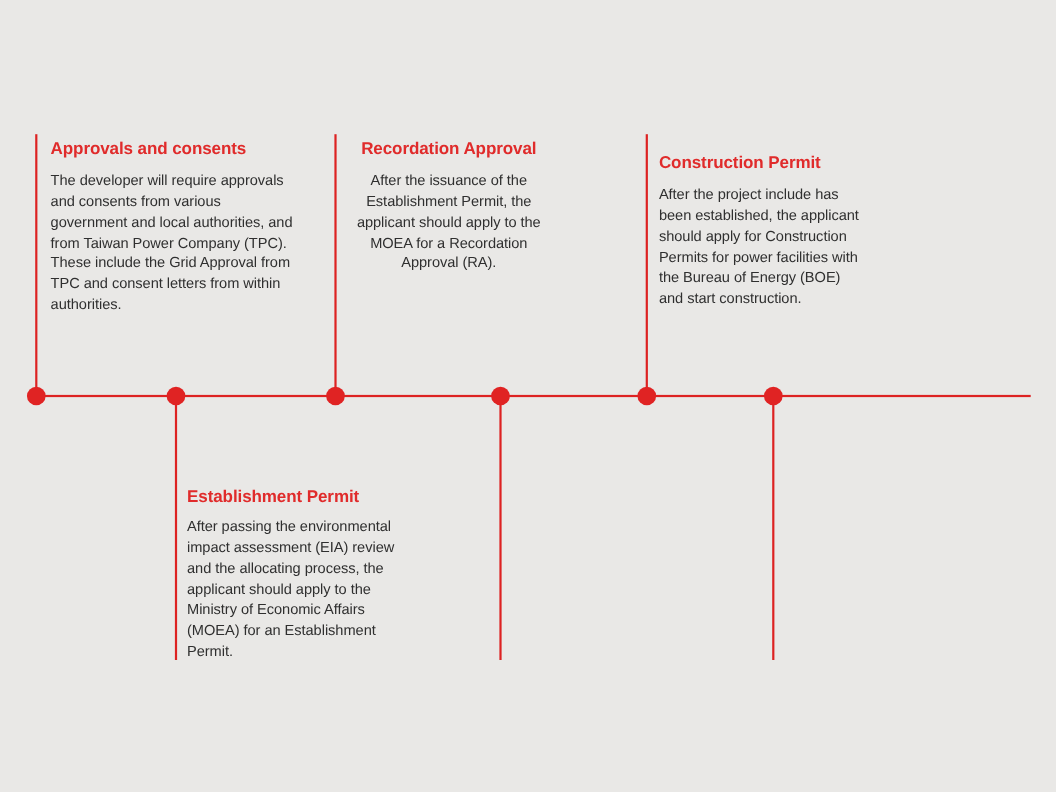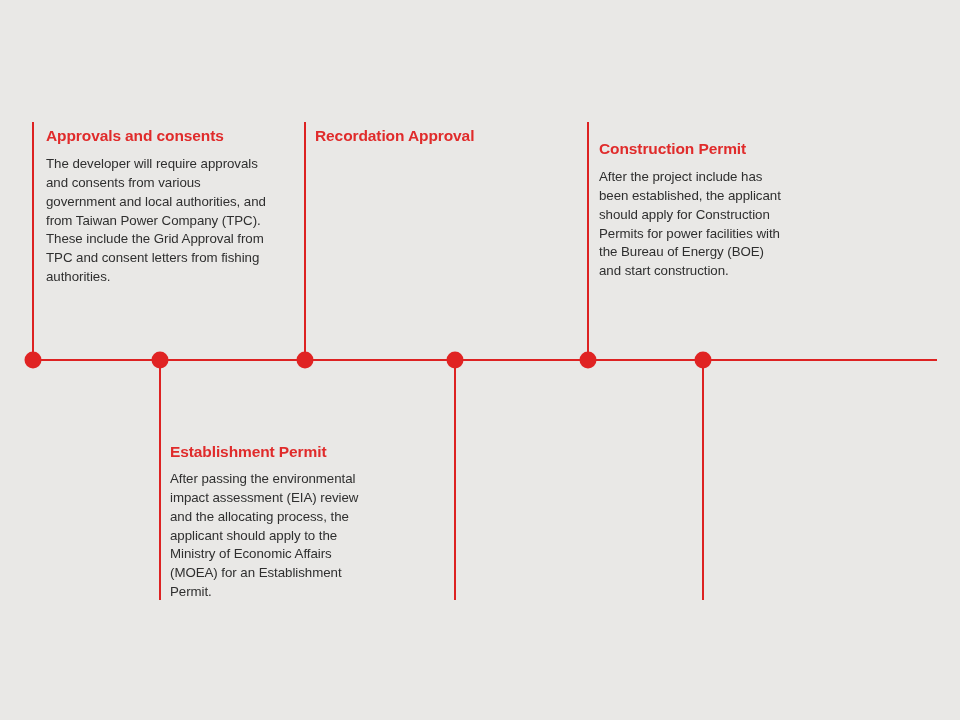--- a/index.html
+++ b/index.html
@@ -80,25 +80,26 @@
 
   <div class="node-dot" style="left:33px;"></div>
   <div class="node-dot" style="left:160px;"></div>
   <div class="node-dot" style="left:305px;"></div>
   <div class="node-dot" style="left:455px;"></div>
   <div class="node-dot" style="left:588px;"></div>
   <div class="node-dot" style="left:703px;"></div>
 
   <div class="item-block block-above" style="left:46px; top:126px; width:228px;">
     <p class="item-title">Approvals and consents</p>
-    <p class="item-body">The developer will require approvals and consents from various government and local authorities, and from Taiwan Power Company (TPC). These include the Grid Approval from TPC and consent letters from fishing authorities.</p>
+    <p class="item-body">The developer will require approvals and consents from various government and local authorities, and from Taiwan Power Company (TPC). These include the Grid Approval from TPC and consent letters from within authorities.</p>
   </div>
 
-  <div class="item-block block-above" style="left:315px; top:126px; width:186px;">
+  <div class="item-block block-above" style="left:315px; top:126px; width:186px;text-align:center;">
     <p class="item-title">Recordation Approval</p>
+    <p class="item-body">After the issuance of the Establishment Permit, the applicant should apply to the MOEA for a Recordation Approval (RA).</p>
   </div>
 
   <div class="item-block block-above" style="left:599px; top:139px; width:186px;">
     <p class="item-title">Construction Permit</p>
     <p class="item-body">After the project include has been established, the applicant should apply for Construction Permits for power facilities with the Bureau of Energy (BOE) and start construction.</p>
   </div>
 
   <div class="item-block block-below" style="left:170px; top:410px; width:205px;margin-top:32px;">
     <p class="item-title">Establishment Permit</p>
     <p class="item-body">After passing the environmental impact assessment (EIA) review and the allocating process, the applicant should apply to the Ministry of Economic Affairs (MOEA) for an Establishment Permit.</p>

